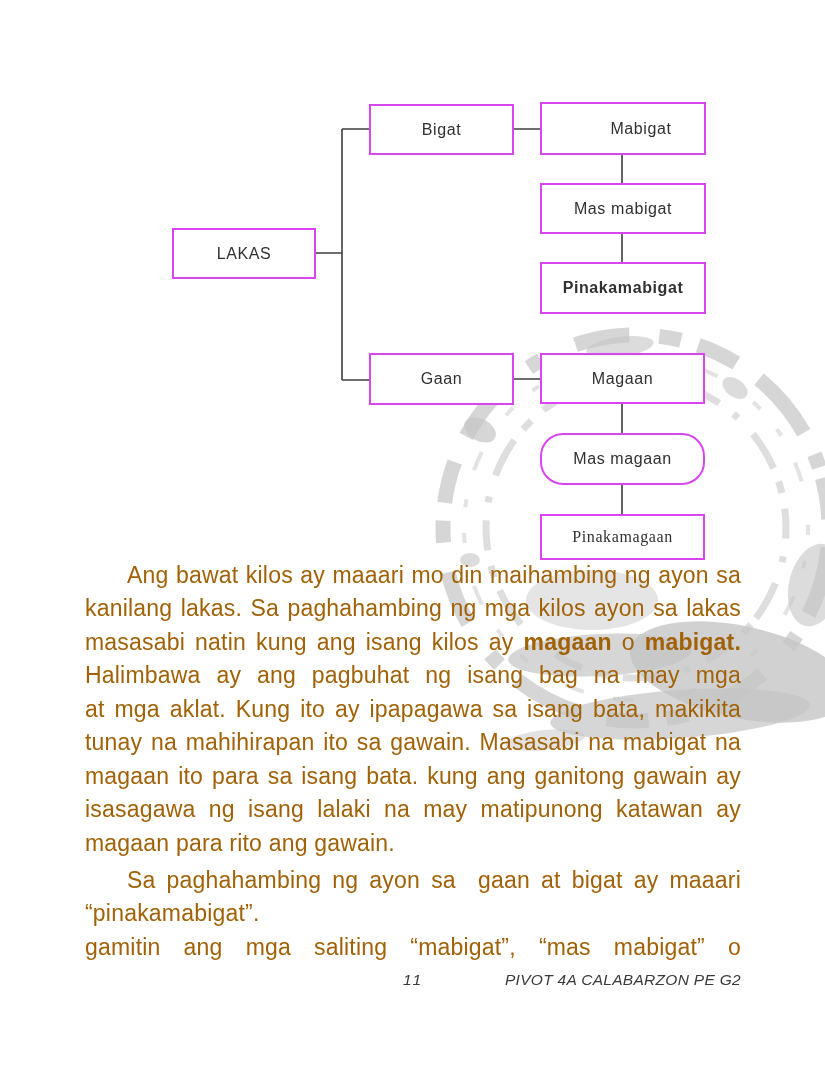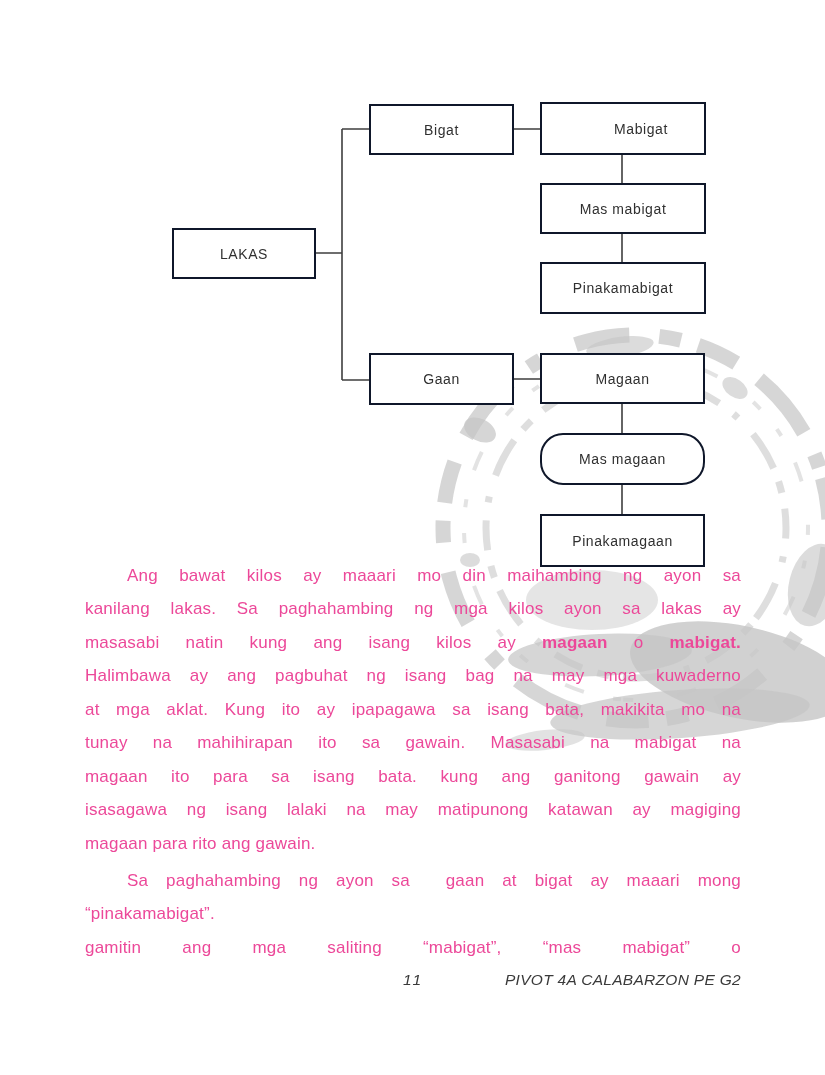--- a/index.html
+++ b/index.html
@@ -17,38 +17,38 @@
     left: 0; top: 0;
     z-index: 0;
     pointer-events: none;
   }
   
   .diagram { position: absolute; left: 0; top: 0; z-index: 2; width: 825px; height: 580px; }
   .connectors { position: absolute; left: 0; top: 0; }
   .dbox {
     position: absolute;
     background: #ffffff;
-    border: 2px solid #0f172a;
+    border: 2px solid #d946ef;
     display: flex;
     align-items: center;
     justify-content: center;
-    font-size: 14px;
+    font-size: 16px;
     color: #303030;
     letter-spacing: 0.6px;
     box-sizing: border-box;
   }
   
   .bodytext {
     position: absolute;
     left: 85px;
     top: 559px;
     width: 656px;
     z-index: 2;
-    font-size: 17px;
-    color: #ec4899;
+    font-size: 23px;
+    color: #a16207;
     letter-spacing: 0.2px;
   }
   .tline {
     line-height: 33.45px;
     height: 33.45px;
     text-align: justify;
     text-align-last: justify;
     text-justify: inter-word;
     white-space: normal;
     overflow: hidden;
@@ -114,29 +114,29 @@
     </svg>
 
     <div class="dbox" style="left:172px; top:228px; width:144px; height:51px;">LAKAS</div>
 
     <div class="dbox" style="left:369px; top:104px; width:145px; height:51px;">Bigat</div>
 
     <div class="dbox" style="left:540px; top:102px; width:166px; height:53px;padding-left:36px;">Mabigat</div>
 
     <div class="dbox" style="left:540px; top:183px; width:166px; height:51px;">Mas mabigat</div>
 
-    <div class="dbox" style="left:540px; top:262px; width:166px; height:52px;">Pinakamabigat</div>
+    <div class="dbox" style="left:540px; top:262px; width:166px; height:52px;font-weight:bold;">Pinakamabigat</div>
 
     <div class="dbox" style="left:369px; top:353px; width:145px; height:52px;">Gaan</div>
 
     <div class="dbox" style="left:540px; top:353px; width:165px; height:51px;">Magaan</div>
 
     <div class="dbox" style="left:540px; top:433px; width:165px; height:52px;border-radius:23px;">Mas magaan</div>
 
-    <div class="dbox" style="left:540px; top:514px; width:165px; height:53px;">Pinakamagaan</div>
+    <div class="dbox" style="left:540px; top:514px; width:165px; height:46px;font-family:Liberation Serif, serif;">Pinakamagaan</div>
   </div>
 
   <div class="bodytext">
     <div class="para">
         <div class="tline indent"><span>Ang bawat kilos ay maaari mo din maihambing ng ayon sa</span></div>
         <div class="tline"><span>kanilang lakas. Sa paghahambing ng mga kilos ayon sa lakas ay</span></div>
         <div class="tline"><span>masasabi natin kung ang isang kilos ay </span><span class="bold">magaan</span><span> o </span><span class="bold">mabigat.</span></div>
         <div class="tline"><span>Halimbawa ay ang pagbuhat ng isang bag na may mga kuwaderno</span></div>
         <div class="tline"><span>at mga aklat. Kung ito ay ipapagawa sa isang bata, makikita mo na</span></div>
         <div class="tline"><span>tunay na mahihirapan ito sa gawain. Masasabi na mabigat na</span></div>

